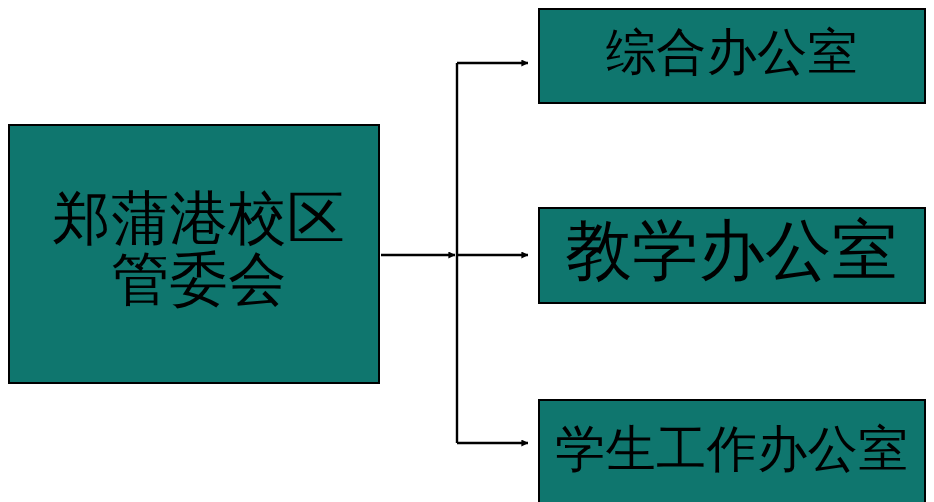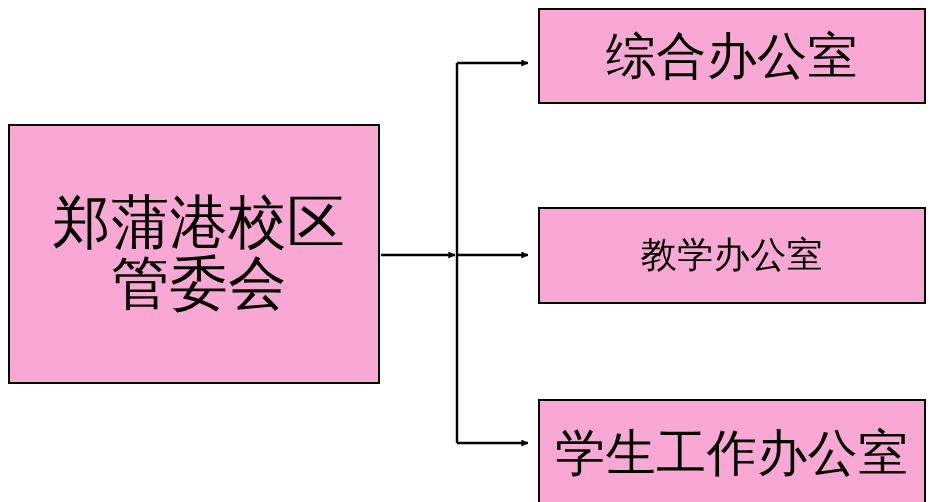--- a/index.html
+++ b/index.html
@@ -15,29 +15,29 @@
     position: relative;
     width: 934px;
     height: 502px;
     background: #ffffff;
     overflow: hidden;
   }
   .node {
     position: absolute;
     box-sizing: border-box;
     border: 2px solid #000000;
-    background: #f9a8d4;
+    background: #0f766e;
     display: flex;
     align-items: center;
     justify-content: center;
     text-align: center;
     color: #000000;
     line-height: 1.05;
     letter-spacing: 0.5px;
-    font-family: Liberation Serif, serif;
+    font-family: Liberation Mono, monospace;
     font-weight: 400;
     white-space: pre-line;
   }
   #node-root {
     left: 8px;
     top: 124px;
     width: 372px;
     height: 260px;
     font-size: 58px;
     padding-left: 10px;
@@ -47,21 +47,21 @@
     top: 8px;
     width: 388px;
     height: 96px;
     font-size: 50px;
   }
   #node-child-1 {
     left: 538px;
     top: 207px;
     width: 388px;
     height: 97px;
-    font-size: 36px;
+    font-size: 66px;
   }
   #node-child-2 {
     left: 538px;
     top: 399px;
     width: 388px;
     height: 108px;
     font-size: 50px;
   }
   #connectors {
     position: absolute;

